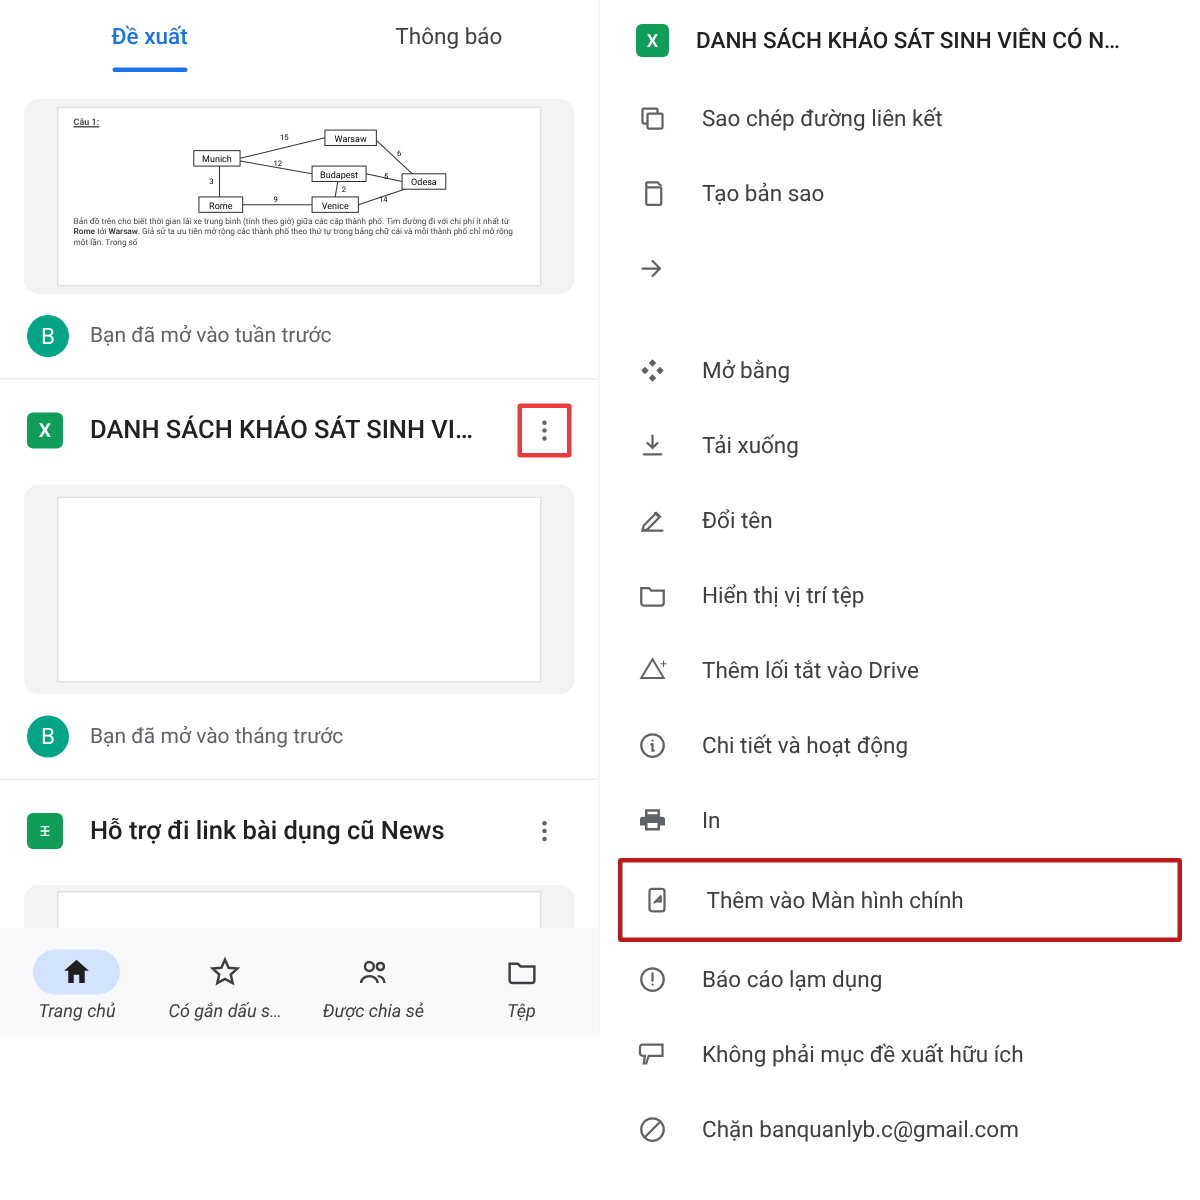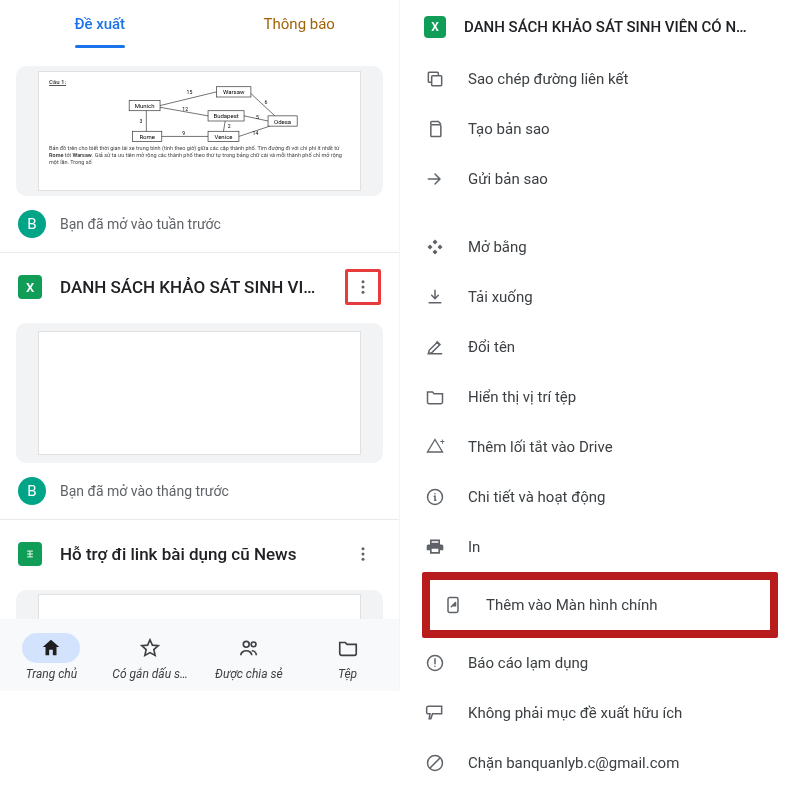--- a/index.html
+++ b/index.html
@@ -31,21 +31,21 @@
   .tabs {
     display: flex;
     height: 48px;
   }
   .tab {
     flex: 1;
     display: flex;
     align-items: center;
     justify-content: center;
     font-size: 15px;
-    color: #a16207;
+    color: #404040;
     position: relative;
   }
   .tab.active { color: #1a73e8; font-weight: 500;}
   .tab.active::after {
     content: "";
     position: absolute;
     bottom: 0;
     left: 50%;
     transform: translateX(-50%);
     width: 50px;
@@ -198,23 +198,23 @@
     width:22px;
     height:22px;
     display:flex;
     align-items:center;
     justify-content:center;
     color:#5f6368;
     flex-shrink:0;
   }
   .menu-item .mi-label { flex:1; white-space:nowrap; overflow:hidden; text-overflow:ellipsis;}
   .menu-item.highlight {
-    margin: 0 22px;
+    margin: 0 12px;
     padding-left:12px;
-    border: 8px solid #b91c1c;
+    border: 3px solid #b91c1c;
     border-radius:2px;
   }
   .menu-spacer { height: 18px; }
   svg { display:block; }
   .thumb-graph {
     width:100%; height:60px;
     position:relative;
   }
   .thumb-text { font-size:5.5px; color:#444; line-height:1.2;}
   .table-thumb{
@@ -450,21 +450,20 @@
           </svg>
         </div>
       <span class="mi-label">Tạo bản sao</span>
     </div>
     <div class="menu-item">
       <div class="mi-icon">
           <svg width="20" height="20" viewBox="0 0 24 24" fill="none" stroke="#5f6368" stroke-width="1.8">
             <path d="M4 12h12M12 6l6 6-6 6" stroke-linecap="round" stroke-linejoin="round"></path>
           </svg>
         </div>
-      <span class="mi-label">Gửi bản sao</span>
     </div>
 
     <div class="menu-spacer"></div>
 
     <div class="menu-item">
       <div class="mi-icon">
           <svg width="20" height="20" viewBox="0 0 24 24" fill="none" stroke="#5f6368" stroke-width="1.8">
             <path d="M12 3l3 3-3 3-3-3zM12 15l3 3-3 3-3-3zM3 12l3-3 3 3-3 3zM15 12l3-3 3 3-3 3z" fill="#5f6368" stroke="none"></path>
           </svg>
         </div>

